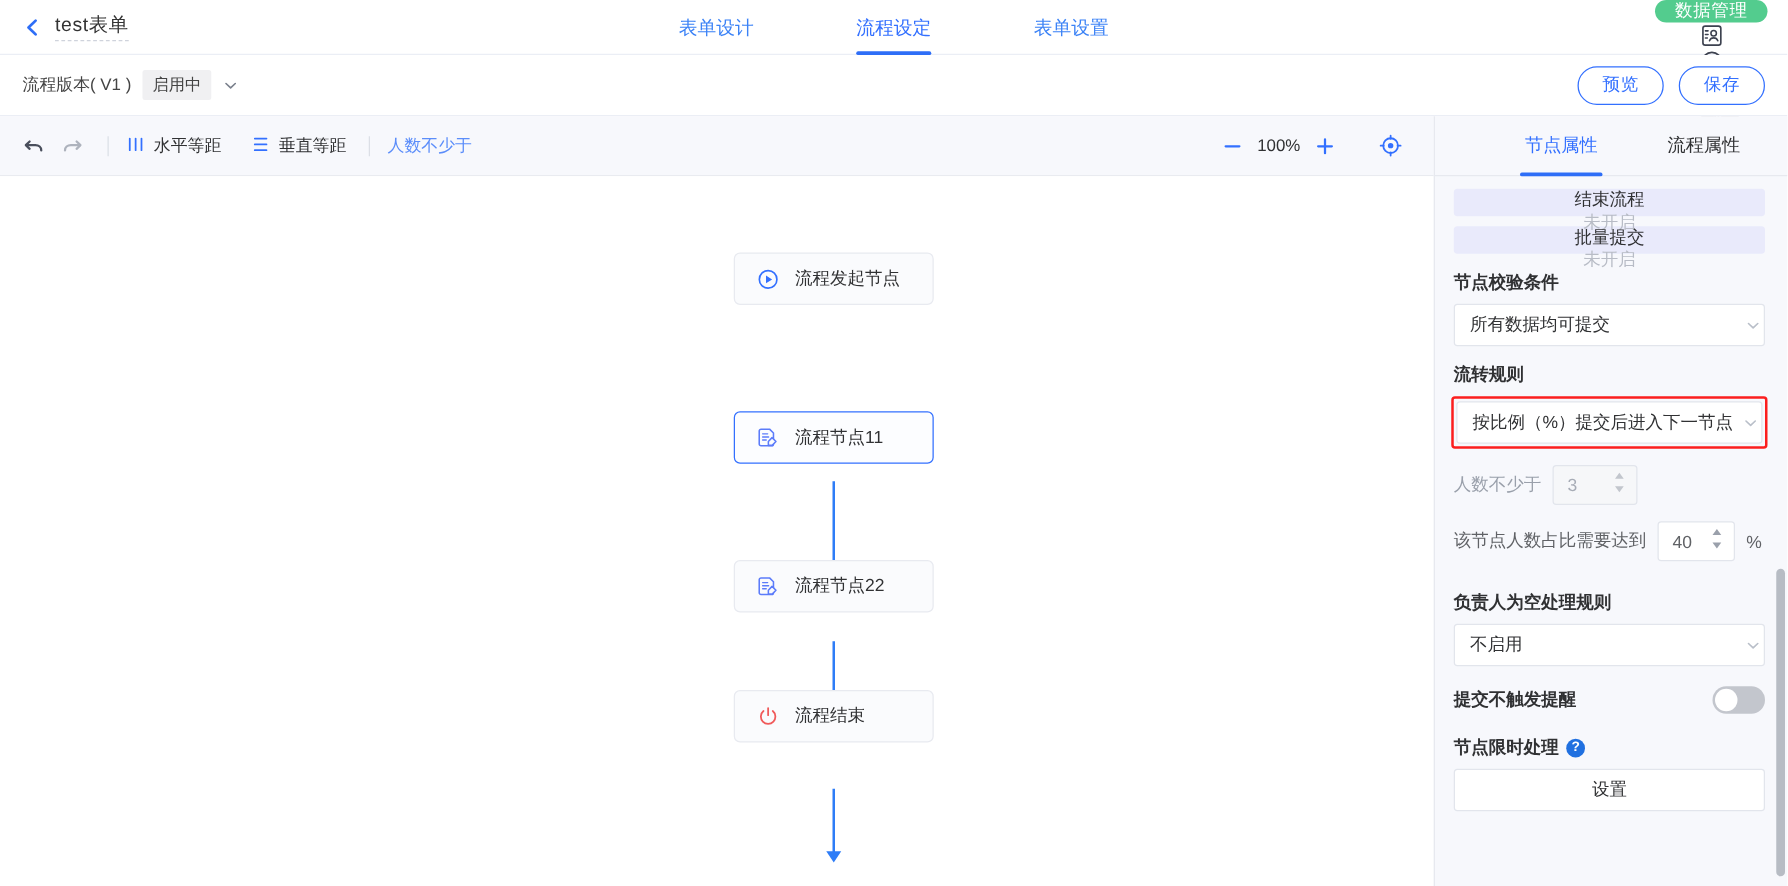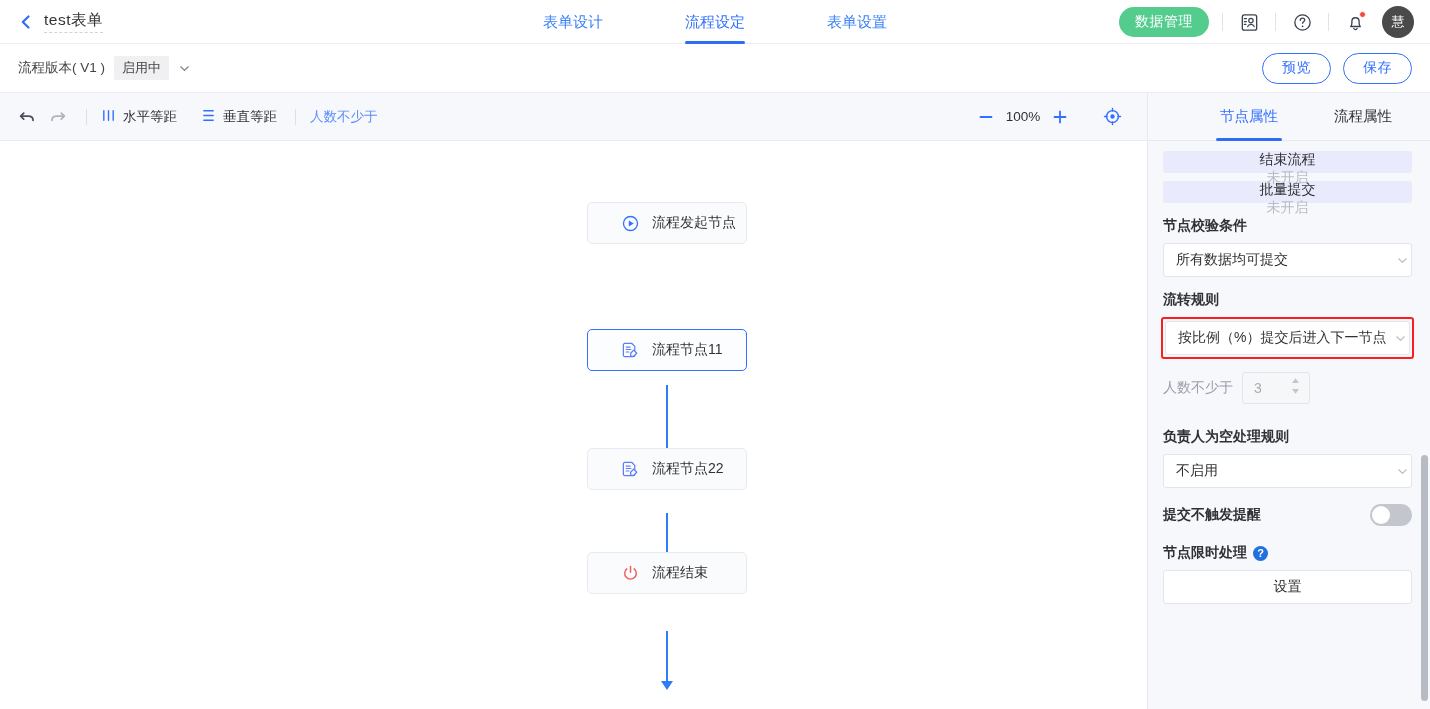--- a/index.html
+++ b/index.html
@@ -31,21 +31,21 @@
     position: relative; font-size: 15px; color: #3b82f6; height: 44px;
     display: flex; align-items: center; pointer-events: auto; cursor: pointer;
   }
   .hdr-tab.active { color: #3370ff; }
   .hdr-tab.active::after {
     content: ""; position: absolute; left: 0; right: 0; bottom: 0;
     height: 3px; background: #2e6ef7; border-radius: 2px;
   }
   .hdr-right {
     position: absolute; right: 16px; top: 0; height: 44px;
-    display: flex; align-items: center; gap: 0;
+    display: flex; align-items: center; gap: 0; flex-direction: column;
   }
   .btn-green {
     background: #53cc8e; color: #fff; border: none; border-radius: 15px;
     font-size: 14px; height: 30px; padding: 0 16px; cursor: pointer;
     font-family: inherit; letter-spacing: .5px;
   }
   .vsep { width: 1px; height: 18px; background: #e0e3e8; margin: 0 13px; }
   .icon-btn {
     width: 26px; height: 26px; display: flex; align-items: center;
     justify-content: center; cursor: pointer; position: relative;
@@ -103,21 +103,21 @@
 
   
   .canvas {
     position: absolute; left: 0; top: 141px; width: 1147px; height: 568px;
     background: #fff; overflow: hidden;
   }
   .flow { position: absolute; left: 0; top: 0; width: 1147px; height: 568px; }
   .node {
     position: absolute; width: 160px; height: 42px; border-radius: 5px;
     background: #fafbfd; border: 1px solid #e8eaf0;
-    display: flex; align-items: center; padding-left: 32px; gap: 12px;
+    display: flex; align-items: center; padding-left: 16px; gap: 12px;
     font-size: 14px; color: #303133; cursor: pointer;
   }
   .node.selected { border: 1.6px solid #3370ff; background: #fcfdff; }
   .node-ico { width: 20px; height: 20px; display: flex; align-items: center;
     justify-content: center; flex: 0 0 20px; }
   .edge { position: absolute; width: 2px; background: #2e7df7; }
   .arrow { position: absolute; width: 0; height: 0;
     border-left: 6px solid transparent; border-right: 6px solid transparent;
     border-top: 9px solid #2e7df7; }
 
@@ -424,20 +424,35 @@
             <svg width="11" height="8" viewBox="0 0 11 8">
                 <path d="M5.5 1.2 L9 6 L2 6 Z" fill="#c2c6cd"></path>
               </svg>
             <svg width="11" height="8" viewBox="0 0 11 8">
                 <path d="M5.5 6.8 L2 2 L9 2 Z" fill="#c2c6cd"></path>
               </svg>
           </span>
         </span>
       </div>
 
+      <div class="num-row">
+        <span>该节点人数占比需要达到</span>
+        <span class="spinner" style="width:62px">
+          <span>40</span>
+          <span class="spin-arrows">
+            <svg width="11" height="8" viewBox="0 0 11 8">
+                <path d="M5.5 1.2 L9 6 L2 6 Z" fill="#9aa0ab"></path>
+              </svg>
+            <svg width="11" height="8" viewBox="0 0 11 8">
+                <path d="M5.5 6.8 L2 2 L9 2 Z" fill="#9aa0ab"></path>
+              </svg>
+          </span>
+        </span>
+        <span>%</span>
+      </div>
 
       <div class="sec-label" style="margin-top:24px">负责人为空处理规则</div>
       <div class="select">
         <span>不启用</span>
         <span class="chev">
           <svg width="13" height="13" viewBox="0 0 14 14">
               <path d="M3 5.2 L7 9 L11 5.2" fill="none" stroke="#b9bfc9" stroke-width="1.4" stroke-linecap="round" stroke-linejoin="round"></path>
             </svg>
         </span>
       </div>

